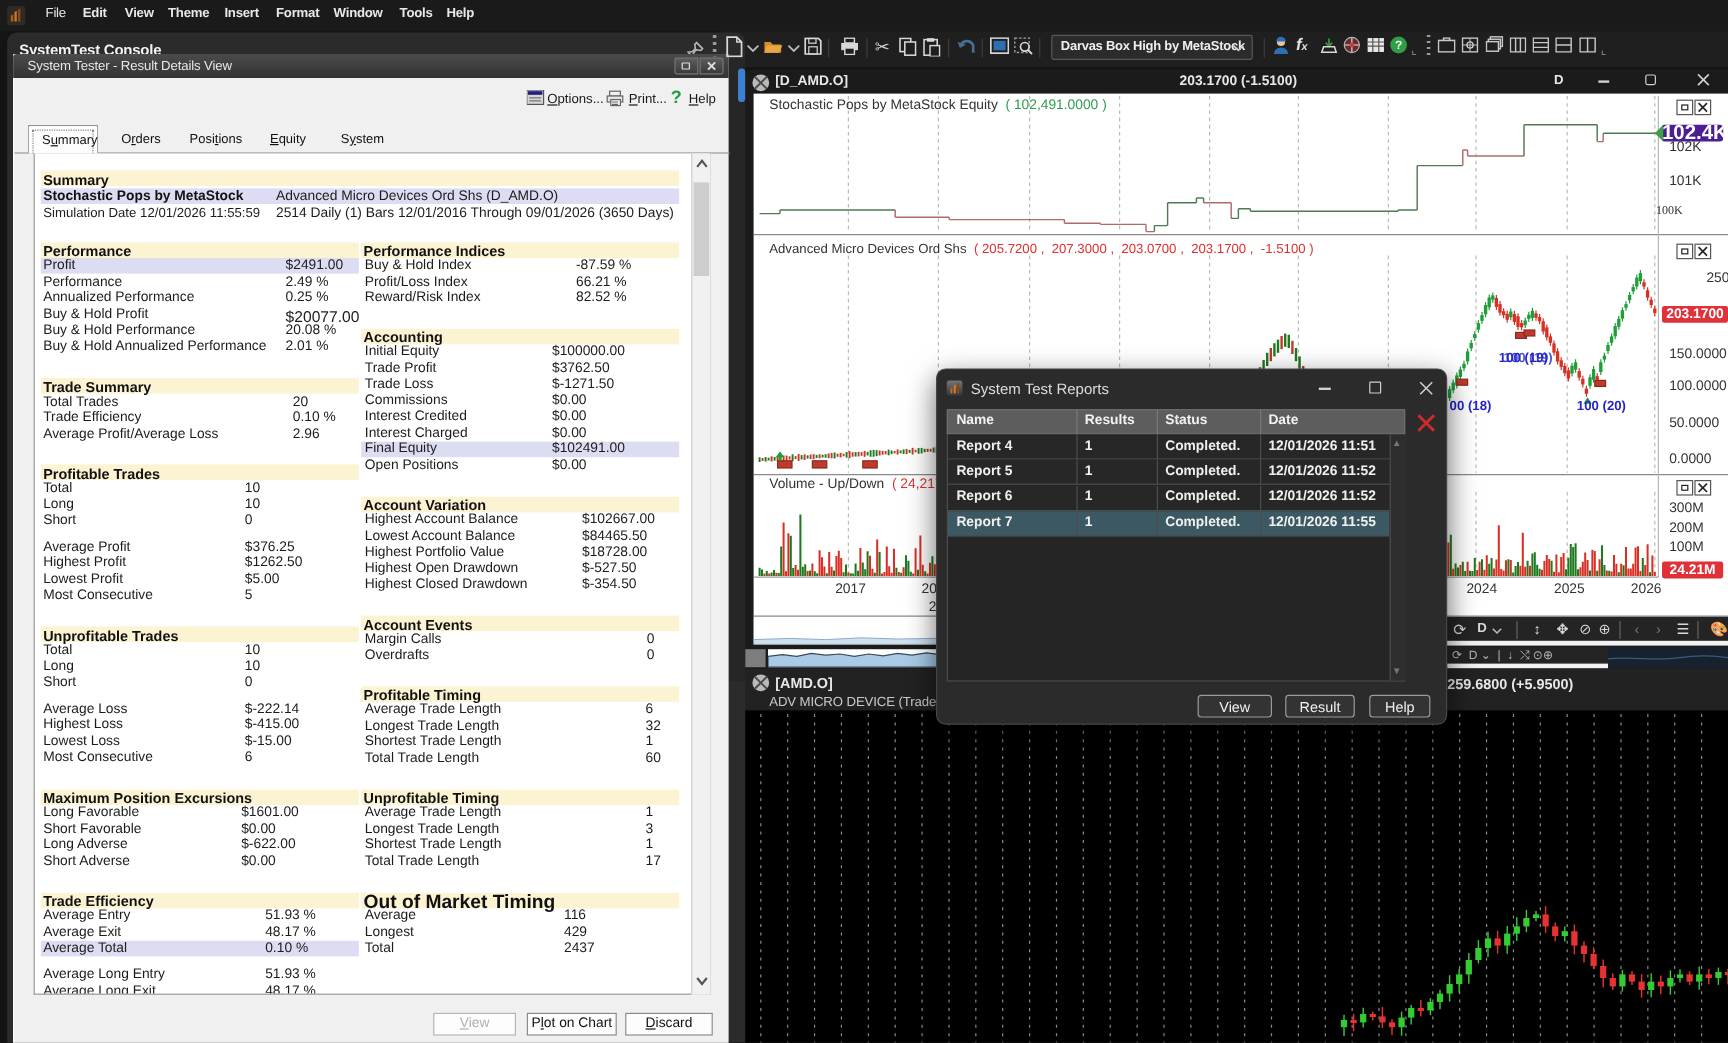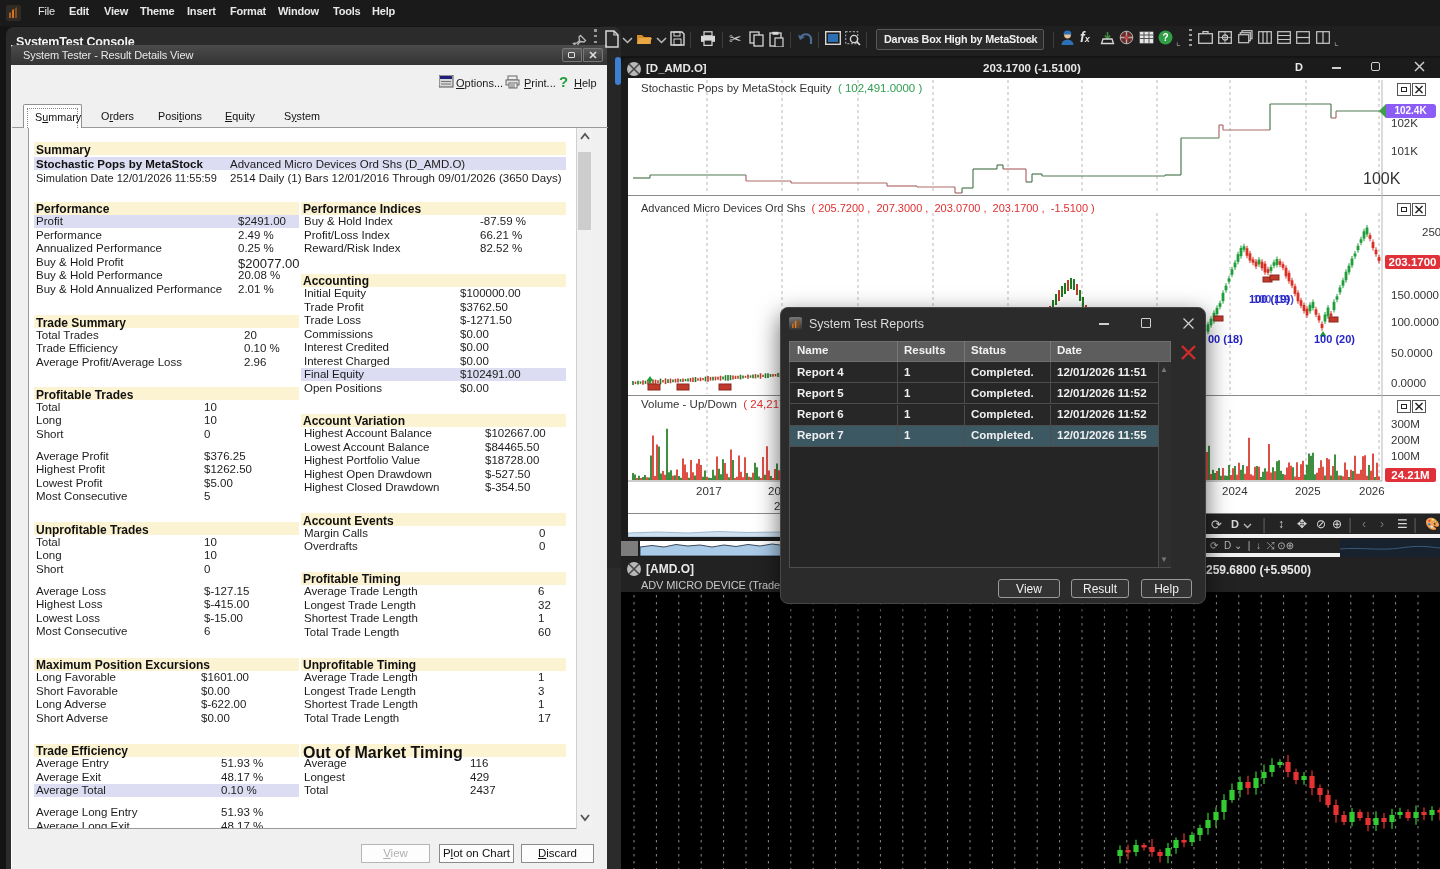--- a/index.html
+++ b/index.html
@@ -642,25 +642,25 @@
         </div>
         <div style="position:absolute;left:769px;top:322px;width:14px;height:13px;background:#fff;border:1px solid #555;">
           <div style="position:absolute;left:3px;top:3px;width:6px;height:5px;border:1.5px solid #222;"></div>
         </div>
         <div style="position:absolute;left:784px;top:322px;width:14px;height:13px;background:#fff;border:1px solid #555;">
           <svg width="12" height="11">
             <line x1="2.5" y1="2" x2="9.5" y2="9" stroke="#222" stroke-width="1.4"></line>
             <line x1="9.5" y1="2" x2="2.5" y2="9" stroke="#222" stroke-width="1.4"></line>
           </svg>
         </div>
-        <div style="position:absolute;left:757px;top:26px;width:51px;height:14px;background:#8b5cf6;border-radius:2px 3px 3px 2px;color:#fff;font-size:10px;font-weight:bold;text-align:center;line-height:14px;">102.4K</div>
+        <div style="position:absolute;left:757px;top:26px;width:51px;height:14px;background:#4c1d95;border-radius:2px 3px 3px 2px;color:#fff;font-size:17px;font-weight:bold;text-align:center;line-height:14px;">102.4K</div>
         <div style="position:absolute;left:751px;top:26px;width:0;height:0;border-top:7px solid transparent;border-bottom:7px solid transparent;border-right:7px solid #3da048;"></div>
         <div style="position:absolute;left:763px;top:39px;font-size:11.5px;color:#333;">102K</div>
         <div style="position:absolute;left:763px;top:67px;font-size:11.5px;color:#333;">101K</div>
-        <div style="position:absolute;left:735px;top:92px;font-size:16px;color:#333;">100K</div>
+        <div style="position:absolute;left:752px;top:92px;font-size:10px;color:#333;font-family:Liberation Serif, serif;">100K</div>
         <div style="position:absolute;left:794px;top:148px;font-size:11.5px;color:#333;">250.0000</div>
         <div style="position:absolute;left:757px;top:177px;width:55px;height:14px;background:#e03038;border-radius:2px;color:#fff;font-size:11.5px;font-weight:bold;text-align:center;line-height:14px;">203.1700</div>
         <div style="position:absolute;left:763px;top:211px;font-size:11.5px;color:#333;">150.0000</div>
         <div style="position:absolute;left:763px;top:238px;font-size:11.5px;color:#333;">100.0000</div>
         <div style="position:absolute;left:763px;top:269px;font-size:11.5px;color:#333;">50.0000</div>
         <div style="position:absolute;left:763px;top:299px;font-size:11.5px;color:#333;">0.0000</div>
         <div style="position:absolute;left:763px;top:340px;font-size:11.5px;color:#333;">300M</div>
         <div style="position:absolute;left:763px;top:356px;font-size:11.5px;color:#333;">200M</div>
         <div style="position:absolute;left:763px;top:372px;font-size:11.5px;color:#333;">100M</div>
         <div style="position:absolute;left:757px;top:390px;width:51px;height:14px;background:#e03038;border-radius:2px;color:#fff;font-size:11.5px;font-weight:bold;text-align:center;line-height:14px;">24.21M</div>
@@ -971,21 +971,21 @@
           <div class="abs" style="left:175px;top:362.30000000000007px;font-size:11.5px;color:#1c1c1c;white-space:nowrap;">5</div>
           <div class="abs" style="left:5px;top:394px;width:265px;height:13px;background:#fcf3d2;"></div>
           <div class="abs" style="left:7px;top:394.5px;font-size:12px;font-weight:bold;color:#111;">Unprofitable Trades</div>
           <div class="abs" style="left:7px;top:407.5px;font-size:11.5px;color:#1c1c1c;white-space:nowrap;">Total</div>
           <div class="abs" style="left:175px;top:407.5px;font-size:11.5px;color:#1c1c1c;white-space:nowrap;">10</div>
           <div class="abs" style="left:7px;top:421.04999999999995px;font-size:11.5px;color:#1c1c1c;white-space:nowrap;">Long</div>
           <div class="abs" style="left:175px;top:421.04999999999995px;font-size:11.5px;color:#1c1c1c;white-space:nowrap;">10</div>
           <div class="abs" style="left:7px;top:434.5999999999999px;font-size:11.5px;color:#1c1c1c;white-space:nowrap;">Short</div>
           <div class="abs" style="left:175px;top:434.5999999999999px;font-size:11.5px;color:#1c1c1c;white-space:nowrap;">0</div>
           <div class="abs" style="left:7px;top:456.64999999999986px;font-size:11.5px;color:#1c1c1c;white-space:nowrap;">Average Loss</div>
-          <div class="abs" style="left:175px;top:456.64999999999986px;font-size:11.5px;color:#1c1c1c;white-space:nowrap;">$-127.15</div>
+          <div class="abs" style="left:175px;top:456.64999999999986px;font-size:11.5px;color:#1c1c1c;white-space:nowrap;">$-222.14</div>
           <div class="abs" style="left:7px;top:470.1999999999998px;font-size:11.5px;color:#1c1c1c;white-space:nowrap;">Highest Loss</div>
           <div class="abs" style="left:175px;top:470.1999999999998px;font-size:11.5px;color:#1c1c1c;white-space:nowrap;">$-415.00</div>
           <div class="abs" style="left:7px;top:483.7499999999998px;font-size:11.5px;color:#1c1c1c;white-space:nowrap;">Lowest Loss</div>
           <div class="abs" style="left:175px;top:483.7499999999998px;font-size:11.5px;color:#1c1c1c;white-space:nowrap;">$-15.00</div>
           <div class="abs" style="left:7px;top:497.2999999999997px;font-size:11.5px;color:#1c1c1c;white-space:nowrap;">Most Consecutive</div>
           <div class="abs" style="left:175px;top:497.2999999999997px;font-size:11.5px;color:#1c1c1c;white-space:nowrap;">6</div>
           <div class="abs" style="left:5px;top:529.5px;width:265px;height:13px;background:#fcf3d2;"></div>
           <div class="abs" style="left:7px;top:530px;font-size:12px;font-weight:bold;color:#111;">Maximum Position Excursions</div>
           <div class="abs" style="left:7px;top:543px;font-size:11.5px;color:#1c1c1c;white-space:nowrap;">Long Favorable</div>
           <div class="abs" style="left:172px;top:543px;font-size:11.5px;color:#1c1c1c;white-space:nowrap;">$1601.00</div>

